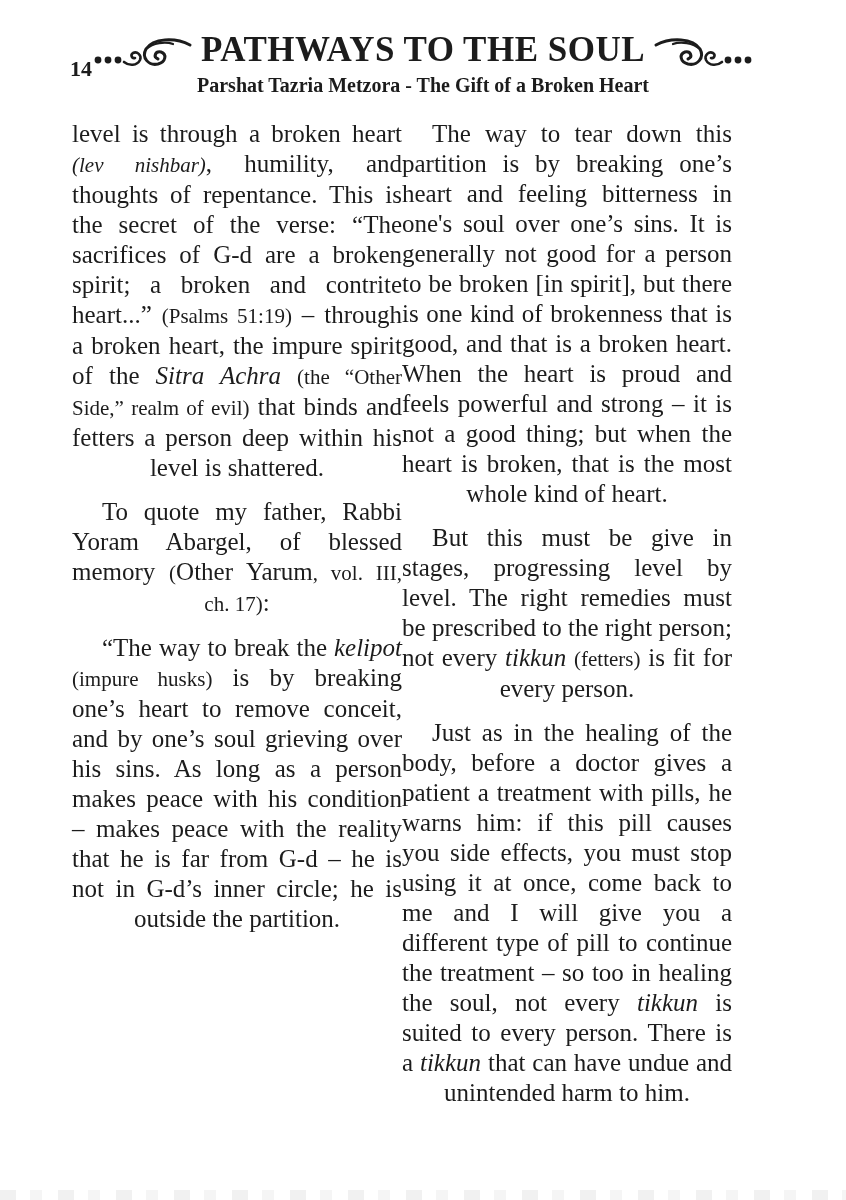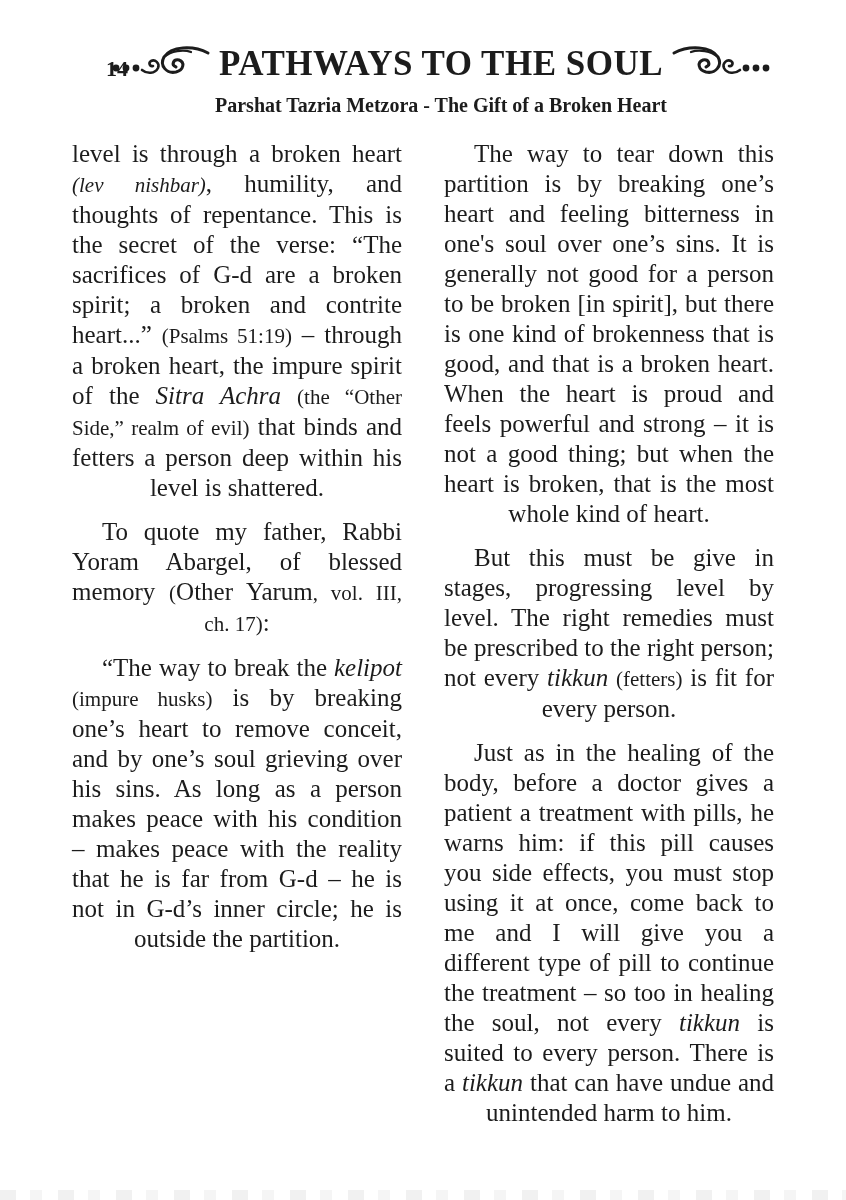--- a/index.html
+++ b/index.html
@@ -3,38 +3,38 @@
 <meta charset="utf-8">
 <style>
   html, body { margin: 0; padding: 0; background: #ffffff; }
   .page {
     width: 846px; height: 1200px;
     position: relative; overflow: hidden;
     background: #ffffff;
     font-family: "Liberation Serif", serif;
     color: #1c1c1c;
   }
-  .header { position: relative; padding-top: 44px; text-align: center; margin-left: 36px; }
+  .header { position: relative; padding-top: 24px; text-align: center; }
   .page-number {
     position: absolute; left: 70px; top: 56px;
     font-size: 22px; font-weight: bold;
   }
   .title-row {
-    display: flex; align-items: flex-start; justify-content: center;
+    display: flex; align-items: flex-end; justify-content: center;
     gap: 8px; height: 46px;
   }
   .book-title {
     font-size: 35px; font-weight: bold; white-space: nowrap;
     letter-spacing: 0.5px;
   }
   .flourish { display: block; }
   .flourish.mirrored { transform: scaleX(-1); }
   .subtitle { font-size: 20px; font-weight: bold; margin-top: 4px; }
   .columns {
-    display: flex; gap: 42px;
+    display: flex; 
     padding: 0 70px 0 72px;
     margin-top: 22px;
   }
   .column {
     width: 330px;
     font-size: 25px; line-height: 30px;
     text-align: justify;
   }
   p.para {
     margin: 0 0 14px 0;

